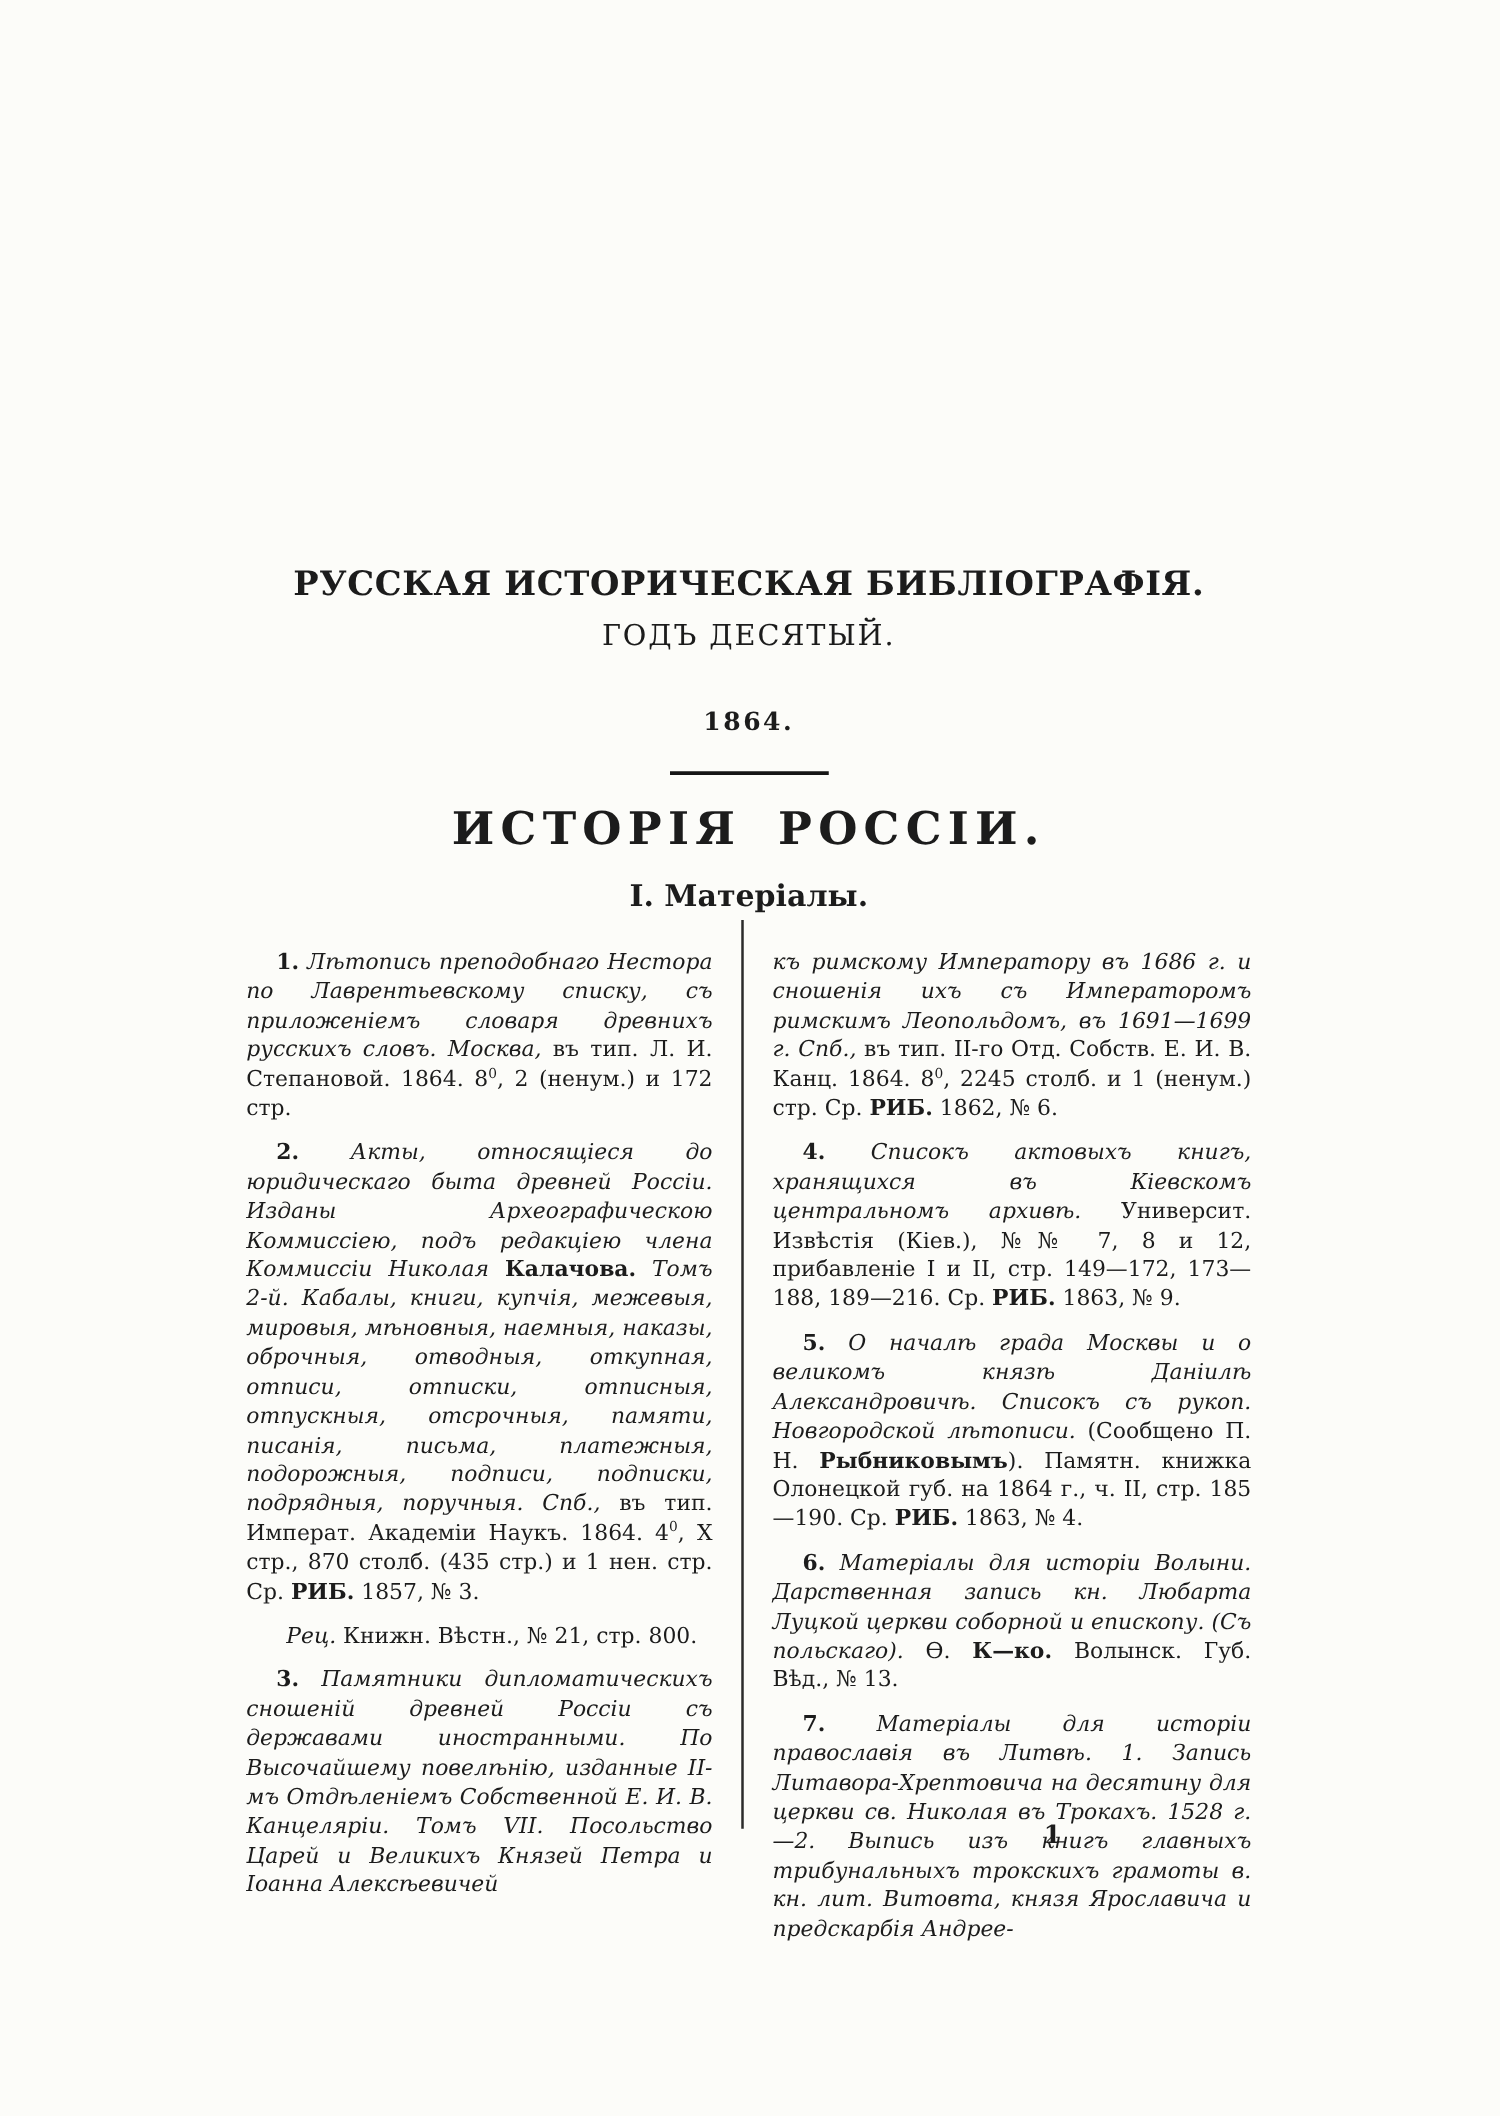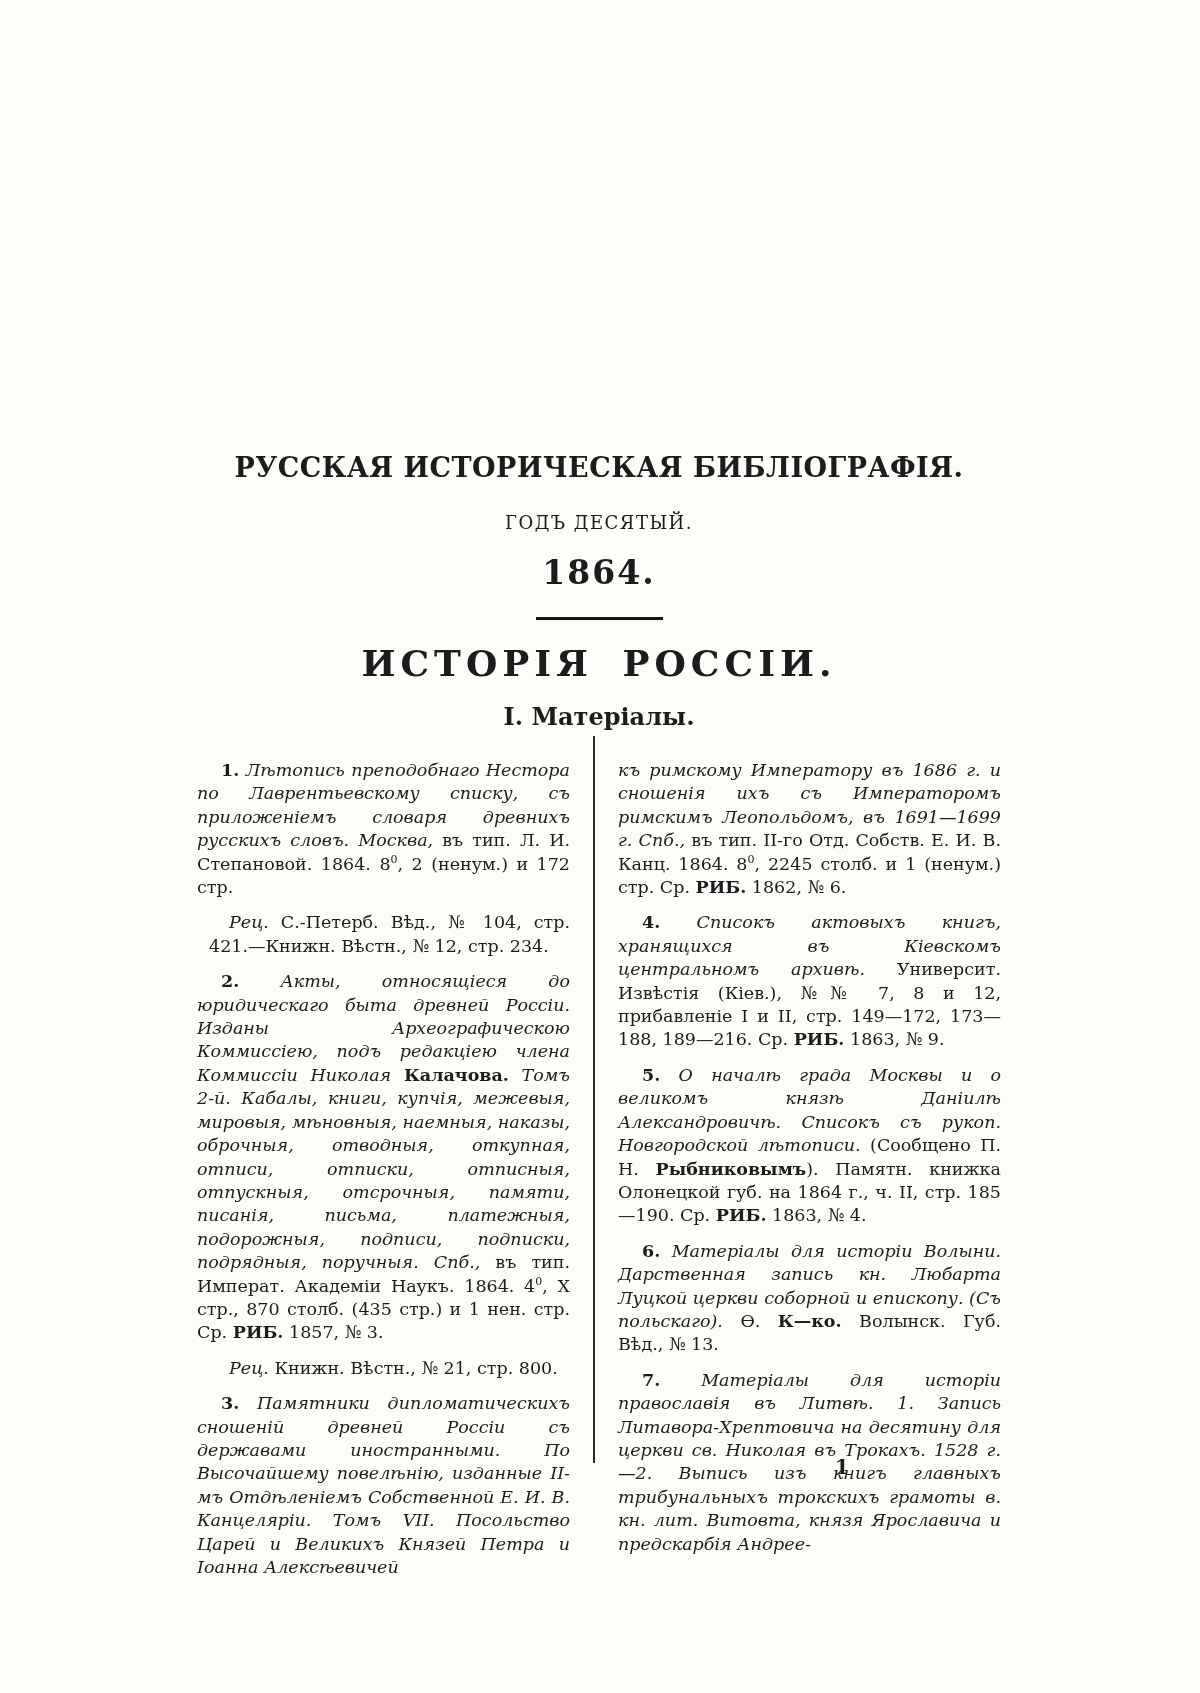--- a/index.html
+++ b/index.html
@@ -18,26 +18,26 @@
     text-decoration:underline;
   }
   .abs{position:absolute;}
   .masthead-line{left:185px;width:828px;text-align:center;}
   .book-title{
     top:452px;
     font-size:27px;font-weight:700;letter-spacing:.5px;
     white-space:nowrap;
   }
   .book-subtitle{
-    top:512px;
-    font-size:18px;letter-spacing:1.5px;
+    top:496px;
+    font-size:23px;letter-spacing:1.5px;
   }
   .edition-year{
-    top:553px;
-    font-size:33px;font-weight:700;letter-spacing:2px;
+    top:565px;
+    font-size:20px;font-weight:700;letter-spacing:2px;
   }
   .rule-wrap{top:617px;}
   .rule{width:127px;height:3px;background:#151515;margin:0 auto;}
   .section-heading{
     top:642px;
     font-size:36px;font-weight:700;letter-spacing:5px;word-spacing:12px;
     white-space:nowrap;
   }
   .subsection-heading{
     top:702px;
@@ -89,21 +89,20 @@
   <div class="abs masthead-line rule-wrap">
     <div class="rule"></div>
   </div>
 
   <div class="abs masthead-line subsection-heading">I. Матеріалы.</div>
 
   <div class="abs masthead-line section-heading">ИСТОРІЯ РОССІИ.</div>
 
   <div class="abs col col-left" id="col-left">
       <p class="entry"><span class="s-b">1.</span><span class="s-i"> Лѣтопись преподобнаго Нестора по Лаврентьевскому списку, съ приложеніемъ словаря древнихъ русскихъ словъ. Москва,</span><span class="s-r"> въ тип. Л. И. Степановой. 1864. 8</span><sup class="s-sup">0</sup><span class="s-r">, 2 (ненум.) и 172 стр.</span></p>
-      <p class="rec"><span class="s-i">Рец.</span><span class="s-r"> С.-Петерб. Вѣд., № 104, стр. 421.—Книжн. Вѣстн., № 12, стр. 234.</span></p>
       <p class="entry"><span class="s-b">2.</span><span class="s-i"> Акты, относящіеся до юридическаго быта древней Россіи. Изданы Археографическою Коммиссіею, подъ редакціею члена Коммиссіи Николая </span><span class="s-b">Калачова.</span><span class="s-i"> Томъ 2-й. Кабалы, книги, купчія, межевыя, мировыя, мѣновныя, наемныя, наказы, оброчныя, отводныя, откупная, отписи, отписки, отписныя, отпускныя, отсрочныя, памяти, писанія, письма, платежныя, подорожныя, подписи, подписки, подрядныя, поручныя. Спб.,</span><span class="s-r"> въ тип. Императ. Академіи Наукъ. 1864. 4</span><sup class="s-sup">0</sup><span class="s-r">, X стр., 870 столб. (435 стр.) и 1 нен. стр. Ср. </span><span class="s-b">РИБ.</span><span class="s-r"> 1857, № 3.</span></p>
       <p class="rec"><span class="s-i">Рец.</span><span class="s-r"> Книжн. Вѣстн., № 21, стр. 800.</span></p>
       <p class="entry"><span class="s-b">3.</span><span class="s-i"> Памятники дипломатическихъ сношеній древней Россіи съ державами иностранными. По Высочайшему повелѣнію, изданные II-мъ Отдѣленіемъ Собственной Е. И. В. Канцеляріи. Томъ VII. Посольство Царей и Великихъ Князей Петра и Іоанна Алексѣевичей</span></p>
     </div>
 
   <div class="abs col-divider"></div>
 
   <div class="abs col col-right" id="col-right">
       <p class="cont"><span class="s-i">къ римскому Императору въ 1686 г. и сношенія ихъ съ Императоромъ римскимъ Леопольдомъ, въ 1691—1699 г. Спб.,</span><span class="s-r"> въ тип. II-го Отд. Собств. Е. И. В. Канц. 1864. 8</span><sup class="s-sup">0</sup><span class="s-r">, 2245 столб. и 1 (ненум.) стр. Ср. </span><span class="s-b">РИБ.</span><span class="s-r"> 1862, № 6.</span></p>
       <p class="entry"><span class="s-b">4.</span><span class="s-i"> Списокъ актовыхъ книгъ, хранящихся въ Кіевскомъ центральномъ архивѣ.</span><span class="s-r"> Университ. Извѣстія (Кіев.), №№ 7, 8 и 12, прибавленіе I и II, стр. 149—172, 173—188, 189—216. Ср. </span><span class="s-b">РИБ.</span><span class="s-r"> 1863, № 9.</span></p>

